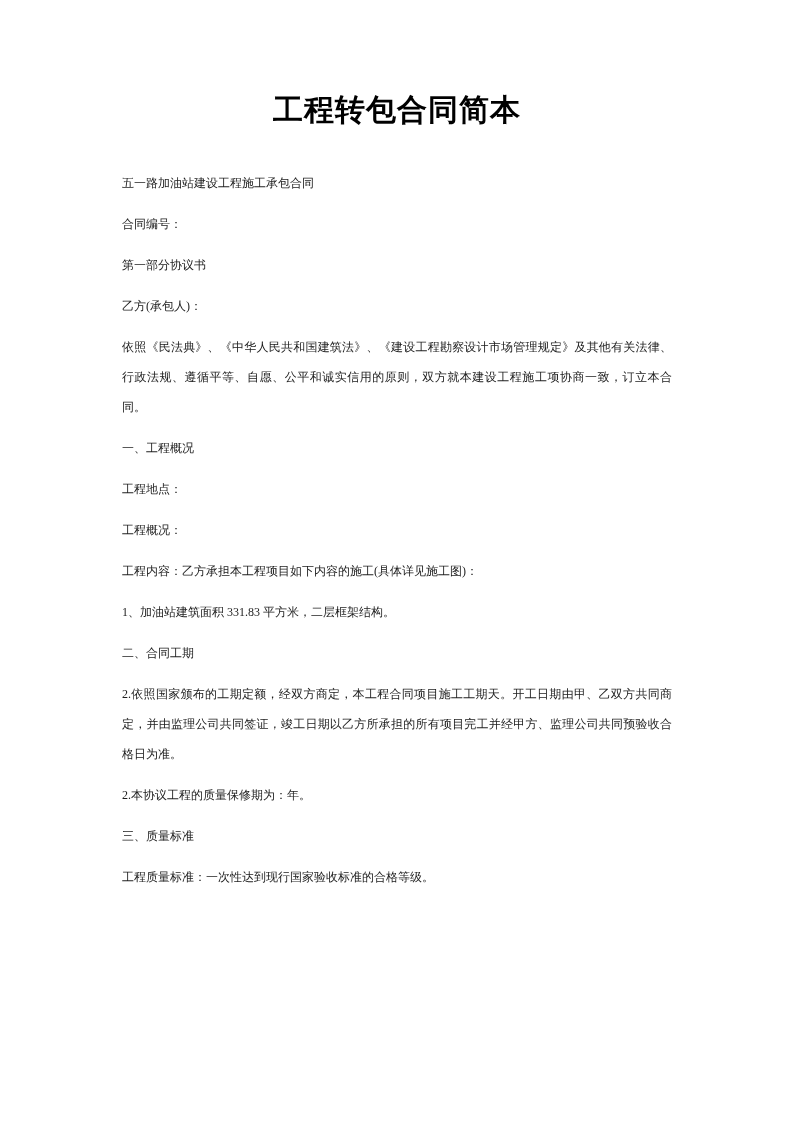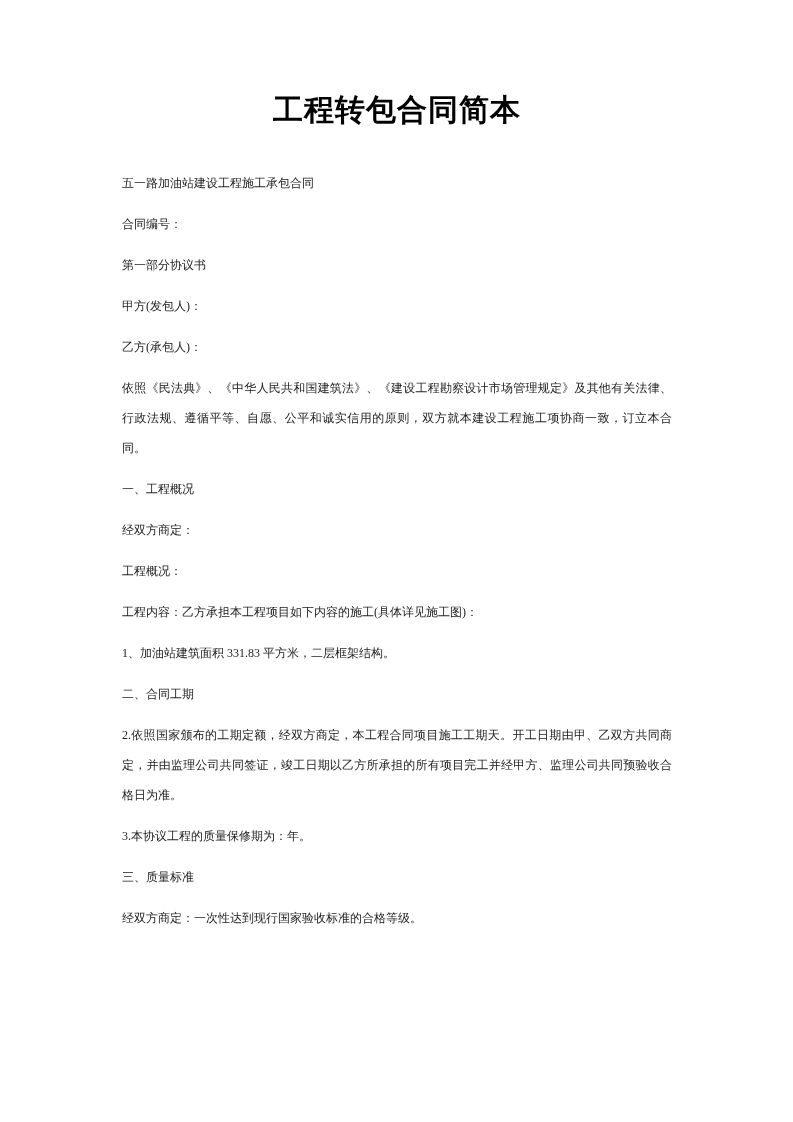--- a/index.html
+++ b/index.html
@@ -38,26 +38,25 @@
 </style>
 </head>
 <body>
 
 <div class="page">
   <h1 class="doc-title">工程转包合同简本</h1>
 
   <p class="doc-p">五一路加油站建设工程施工承包合同</p>
   <p class="doc-p">合同编号：</p>
   <p class="doc-p">第一部分协议书</p>
-  <p class="doc-p">甲方(发包人)：</p>
   <p class="doc-p">乙方(承包人)：</p>
   <p class="doc-p">依照《民法典》、《中华人民共和国建筑法》、《建设工程勘察设计市场管理规定》及其他有关法律、行政法规、遵循平等、自愿、公平和诚实信用的原则，双方就本建设工程施工项协商一致，订立本合同。</p>
   <p class="doc-p">一、工程概况</p>
-  <p class="doc-p">经双方商定：</p>
+  <p class="doc-p">工程地点：</p>
   <p class="doc-p">工程概况：</p>
   <p class="doc-p">工程内容：乙方承担本工程项目如下内容的施工(具体详见施工图)：</p>
   <p class="doc-p">1、加油站建筑面积 331.83 平方米，二层框架结构。</p>
   <p class="doc-p">二、合同工期</p>
   <p class="doc-p">2.依照国家颁布的工期定额，经双方商定，本工程合同项目施工工期天。开工日期由甲、乙双方共同商定，并由监理公司共同签证，竣工日期以乙方所承担的所有项目完工并经甲方、监理公司共同预验收合格日为准。</p>
-  <p class="doc-p">3.本协议工程的质量保修期为：年。</p>
+  <p class="doc-p">2.本协议工程的质量保修期为：年。</p>
   <p class="doc-p">三、质量标准</p>
-  <p class="doc-p">经双方商定：一次性达到现行国家验收标准的合格等级。</p>
+  <p class="doc-p">工程质量标准：一次性达到现行国家验收标准的合格等级。</p>
 </div>
 
 </body></html>

